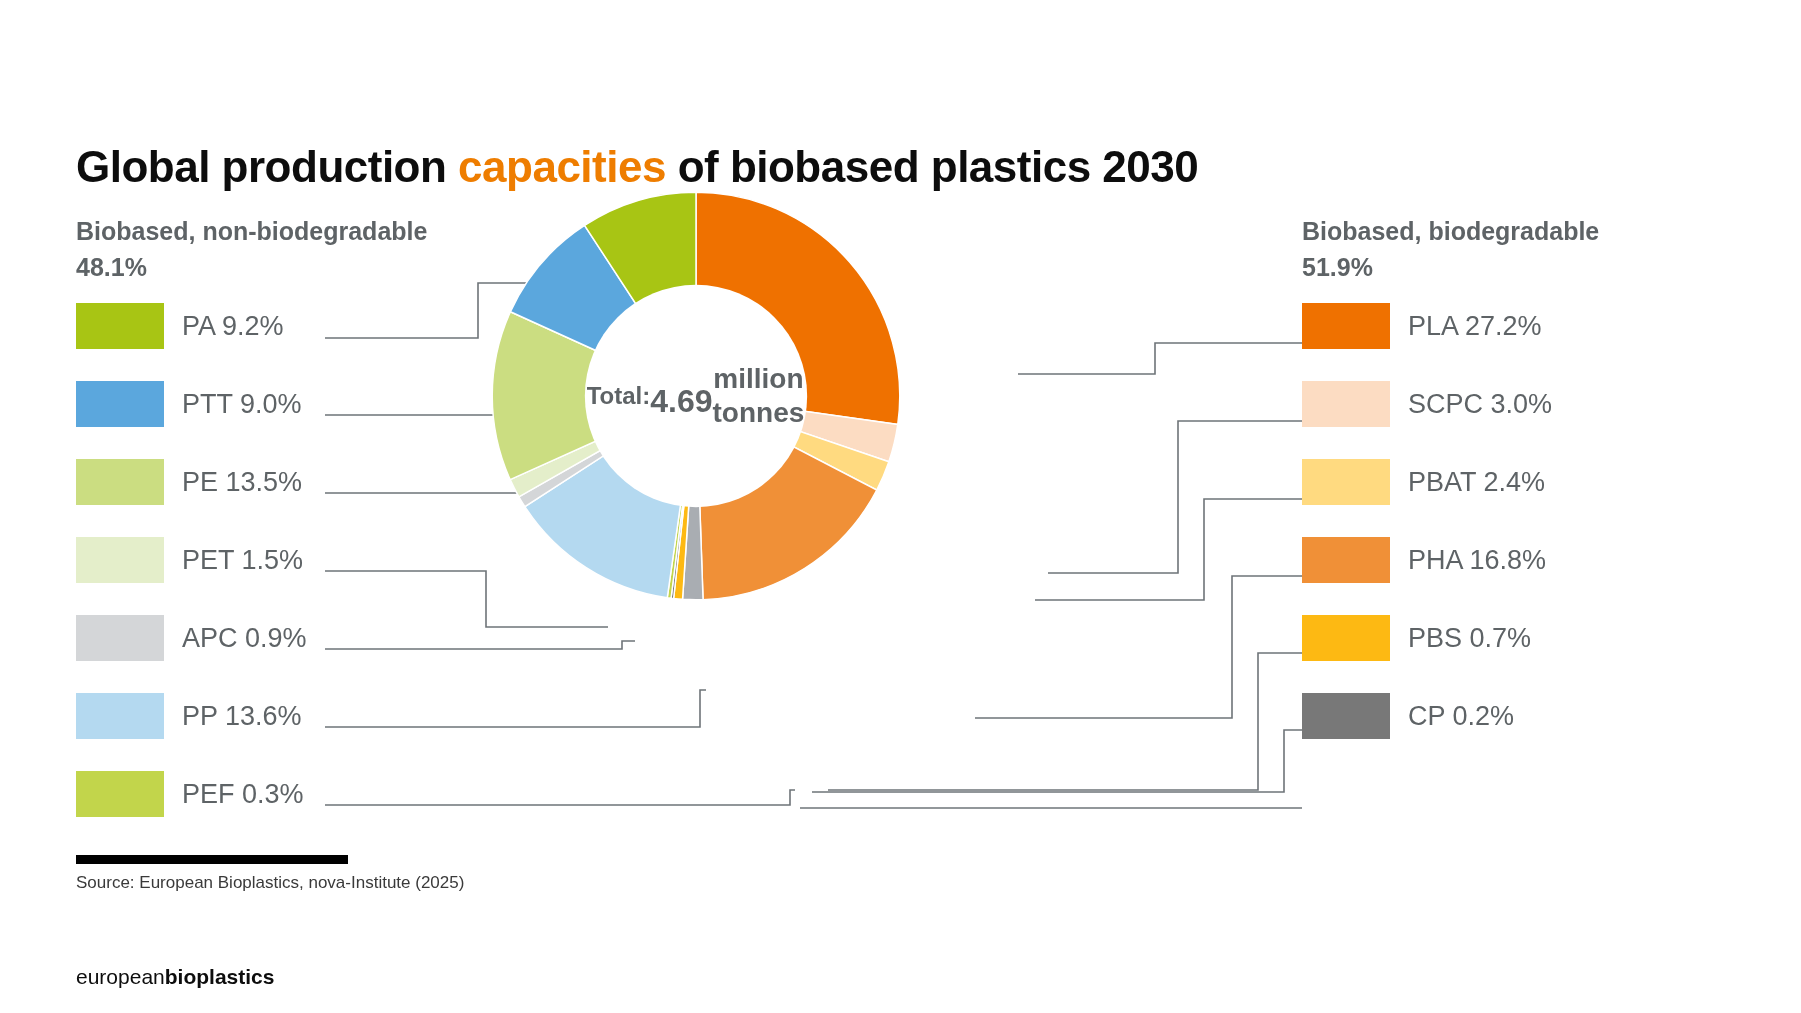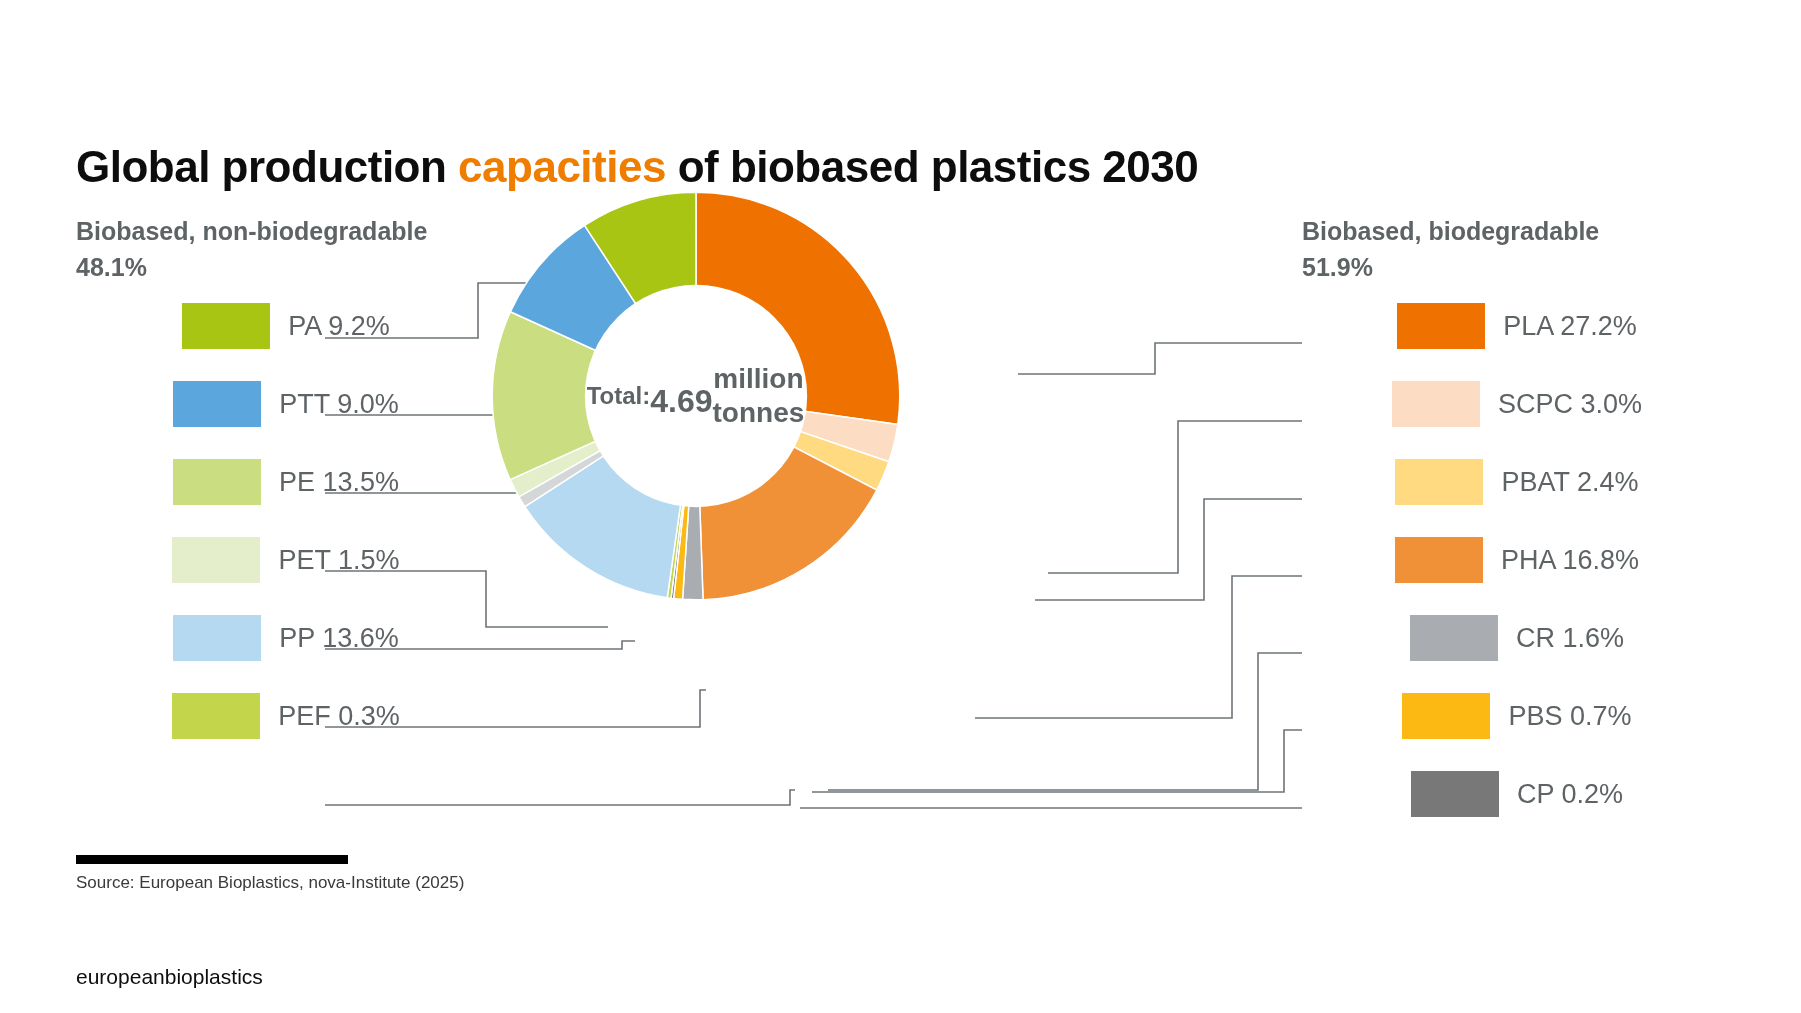--- a/index.html
+++ b/index.html
@@ -55,21 +55,20 @@
   }
   .legend-heading .pct { display: block; }
 
   .legend-rows { position: relative; }
 
   .legend-row {
     display: flex;
     align-items: center;
     height: 46px;
     margin-bottom: 32px;
-    justify-content: center;
   }
   .legend-row:last-child { margin-bottom: 0; }
 
   .swatch {
     width: 88px;
     height: 46px;
     flex: 0 0 88px;
   }
   .legend-label {
     margin-left: 18px;
@@ -149,21 +148,21 @@
   }
   #brand {
     position: absolute;
     left: 76px;
     top: 965px;
     font-size: 21px;
     color: #0d0d0d;
     white-space: nowrap;
   }
   #brand .light { font-weight: normal; }
-  #brand .bold  { font-weight: normal; }
+  #brand .bold  { font-weight: bold; }
 </style>
 </head>
 <body>
 
 <div id="canvas">
 
   <h1 id="title"><span>Global production </span><span class="accent">capacities</span><span> of biobased plastics 2030</span></h1>
 
   <svg id="leaders" viewBox="0 0 1801 1013" width="1801" height="1013" fill="none" stroke="#6e7478" stroke-width="1.6">
 
@@ -243,20 +242,24 @@
         </div>
         <div class="legend-row">
           <span class="swatch" style="background: rgb(203, 221, 129);"></span>
           <span class="legend-label">PE 13.5%</span>
         </div>
         <div class="legend-row">
           <span class="swatch" style="background: rgb(228, 238, 202);"></span>
           <span class="legend-label">PET 1.5%</span>
         </div>
         <div class="legend-row">
+          <span class="swatch" style="background: rgb(212, 214, 216);"></span>
+          <span class="legend-label">APC 0.9%</span>
+        </div>
+        <div class="legend-row">
           <span class="swatch" style="background: rgb(180, 217, 240);"></span>
           <span class="legend-label">PP 13.6%</span>
         </div>
         <div class="legend-row">
           <span class="swatch" style="background: rgb(194, 213, 75);"></span>
           <span class="legend-label">PEF 0.3%</span>
         </div>
       </div>
   </div>
 
@@ -276,24 +279,20 @@
         </div>
         <div class="legend-row">
           <span class="swatch" style="background: rgb(255, 218, 128);"></span>
           <span class="legend-label">PBAT 2.4%</span>
         </div>
         <div class="legend-row">
           <span class="swatch" style="background: rgb(240, 144, 55);"></span>
           <span class="legend-label">PHA 16.8%</span>
         </div>
         <div class="legend-row">
-          <span class="swatch" style="background: rgb(169, 173, 178);"></span>
-          <span class="legend-label">CR 1.6%</span>
-        </div>
-        <div class="legend-row">
           <span class="swatch" style="background: rgb(253, 185, 19);"></span>
           <span class="legend-label">PBS 0.7%</span>
         </div>
         <div class="legend-row">
           <span class="swatch" style="background: rgb(120, 120, 120);"></span>
           <span class="legend-label">CP 0.2%</span>
         </div>
       </div>
   </div>
 

